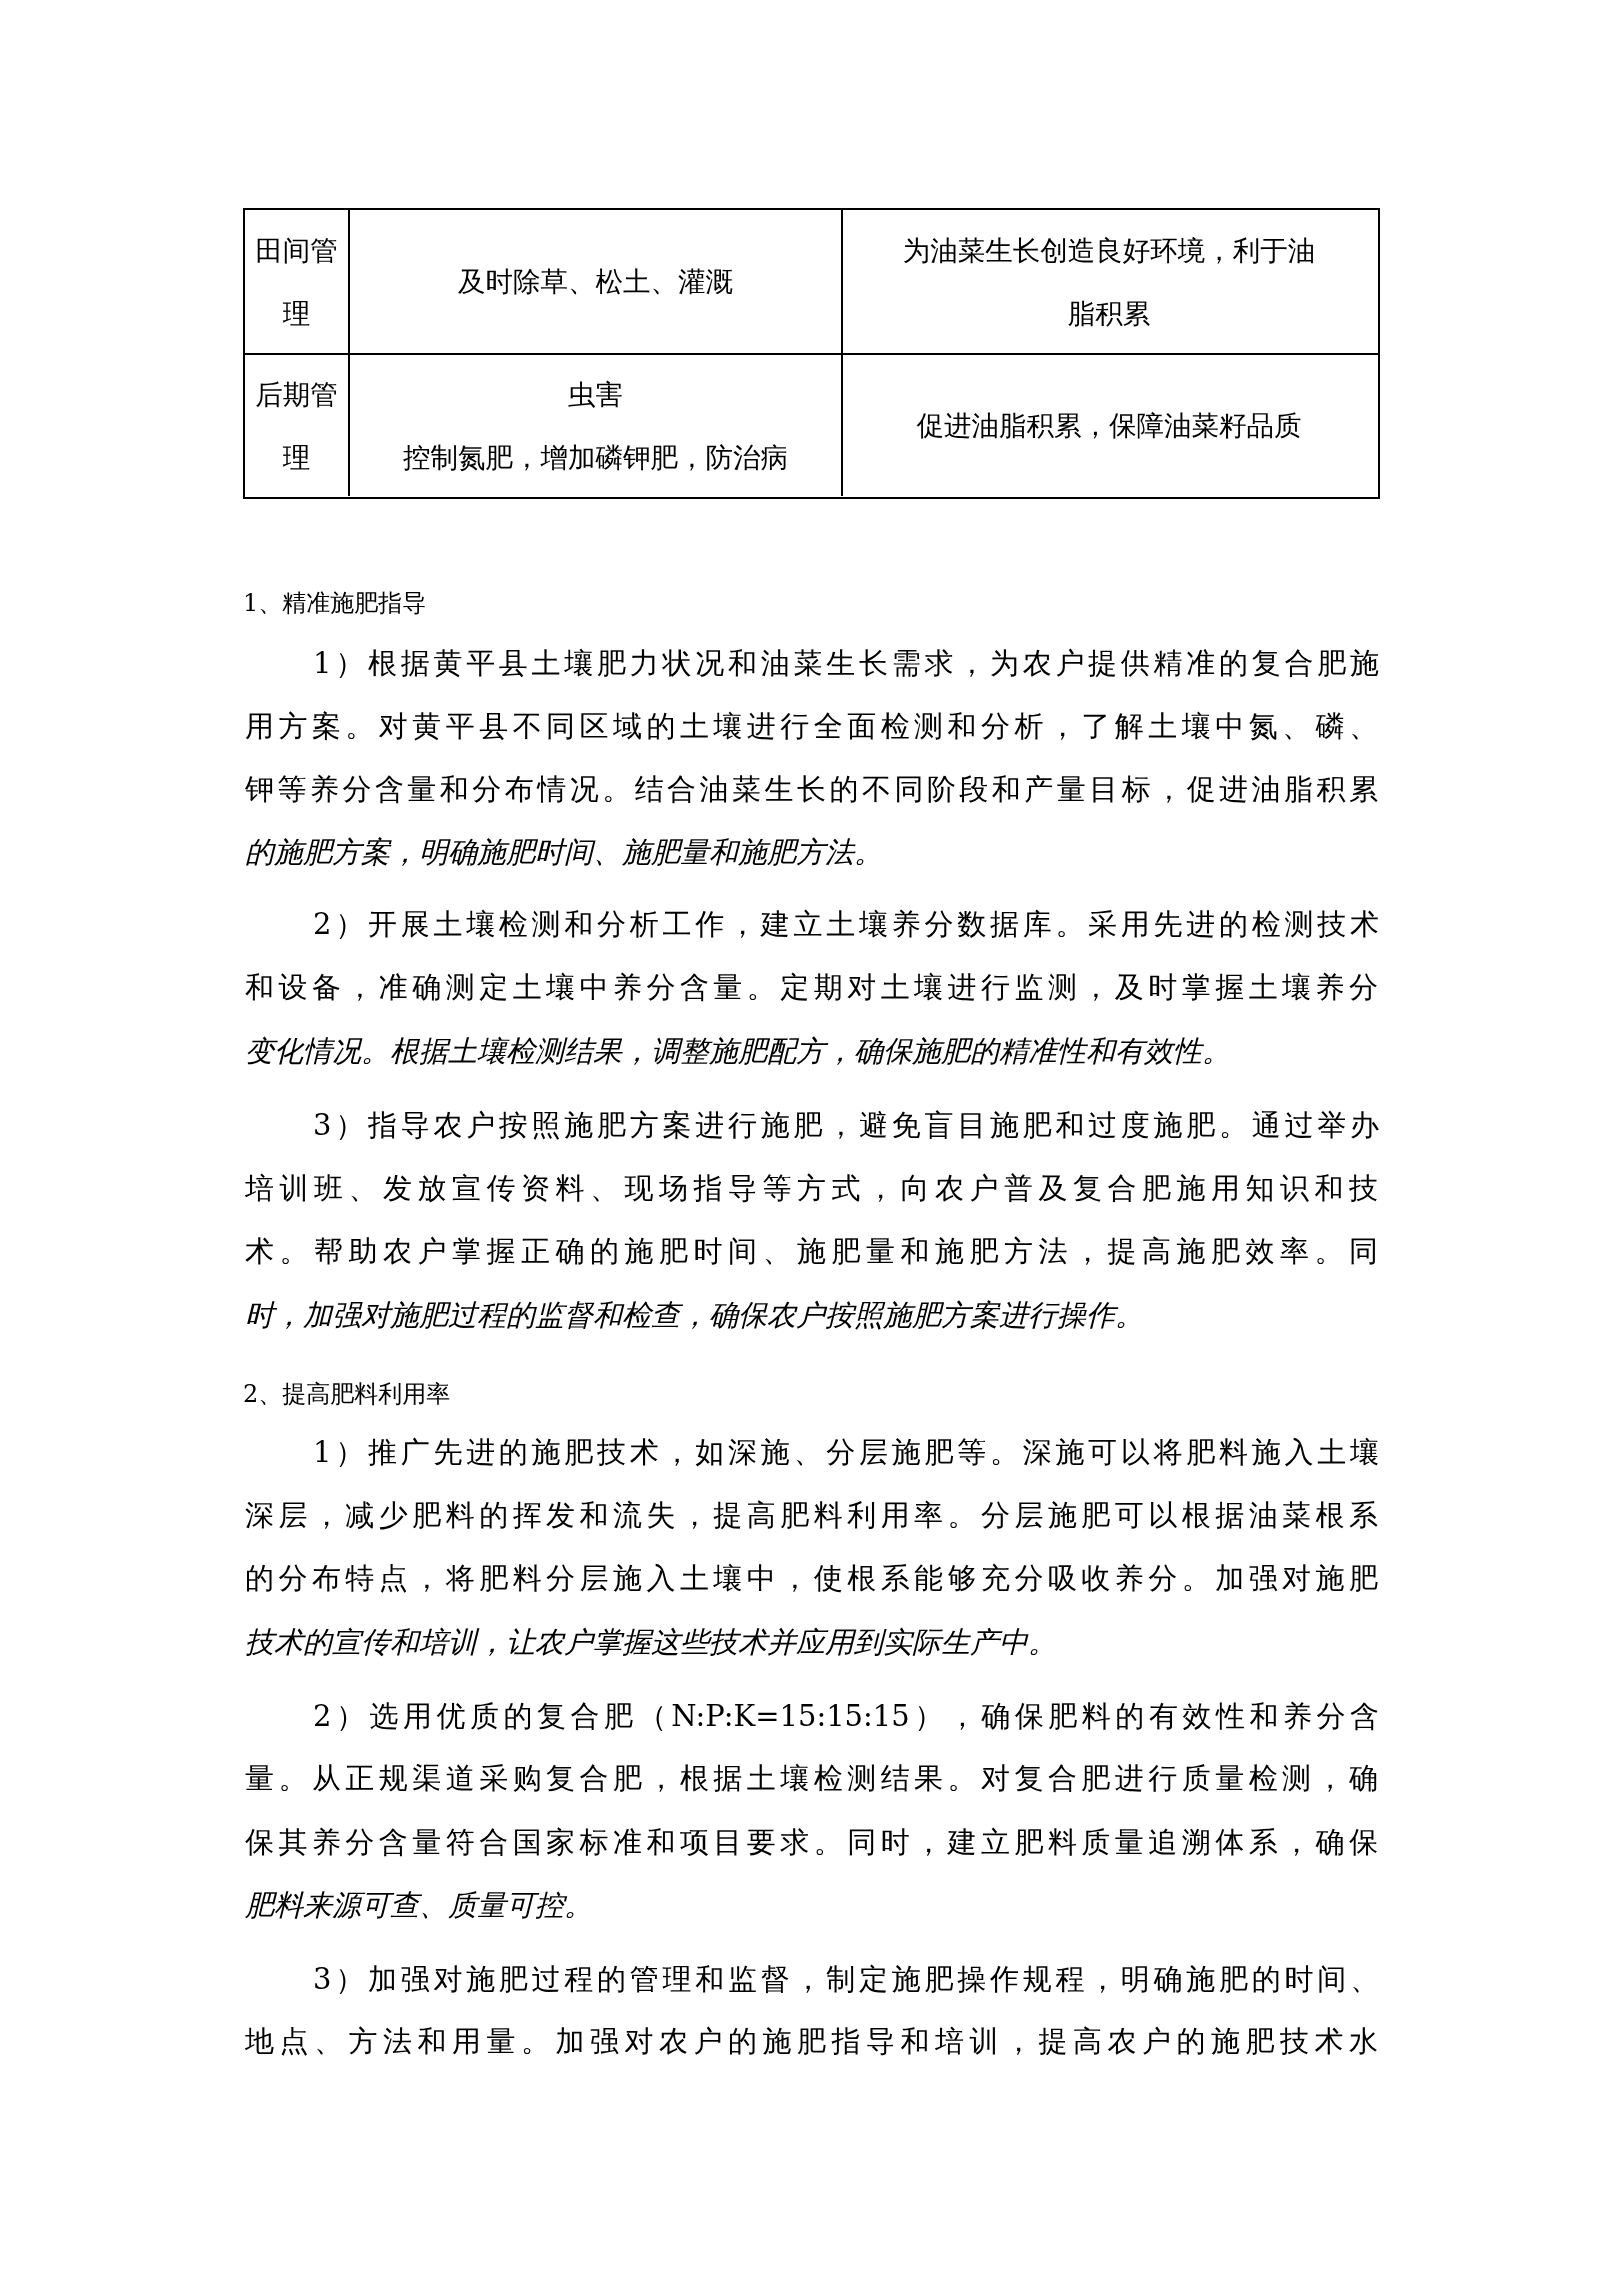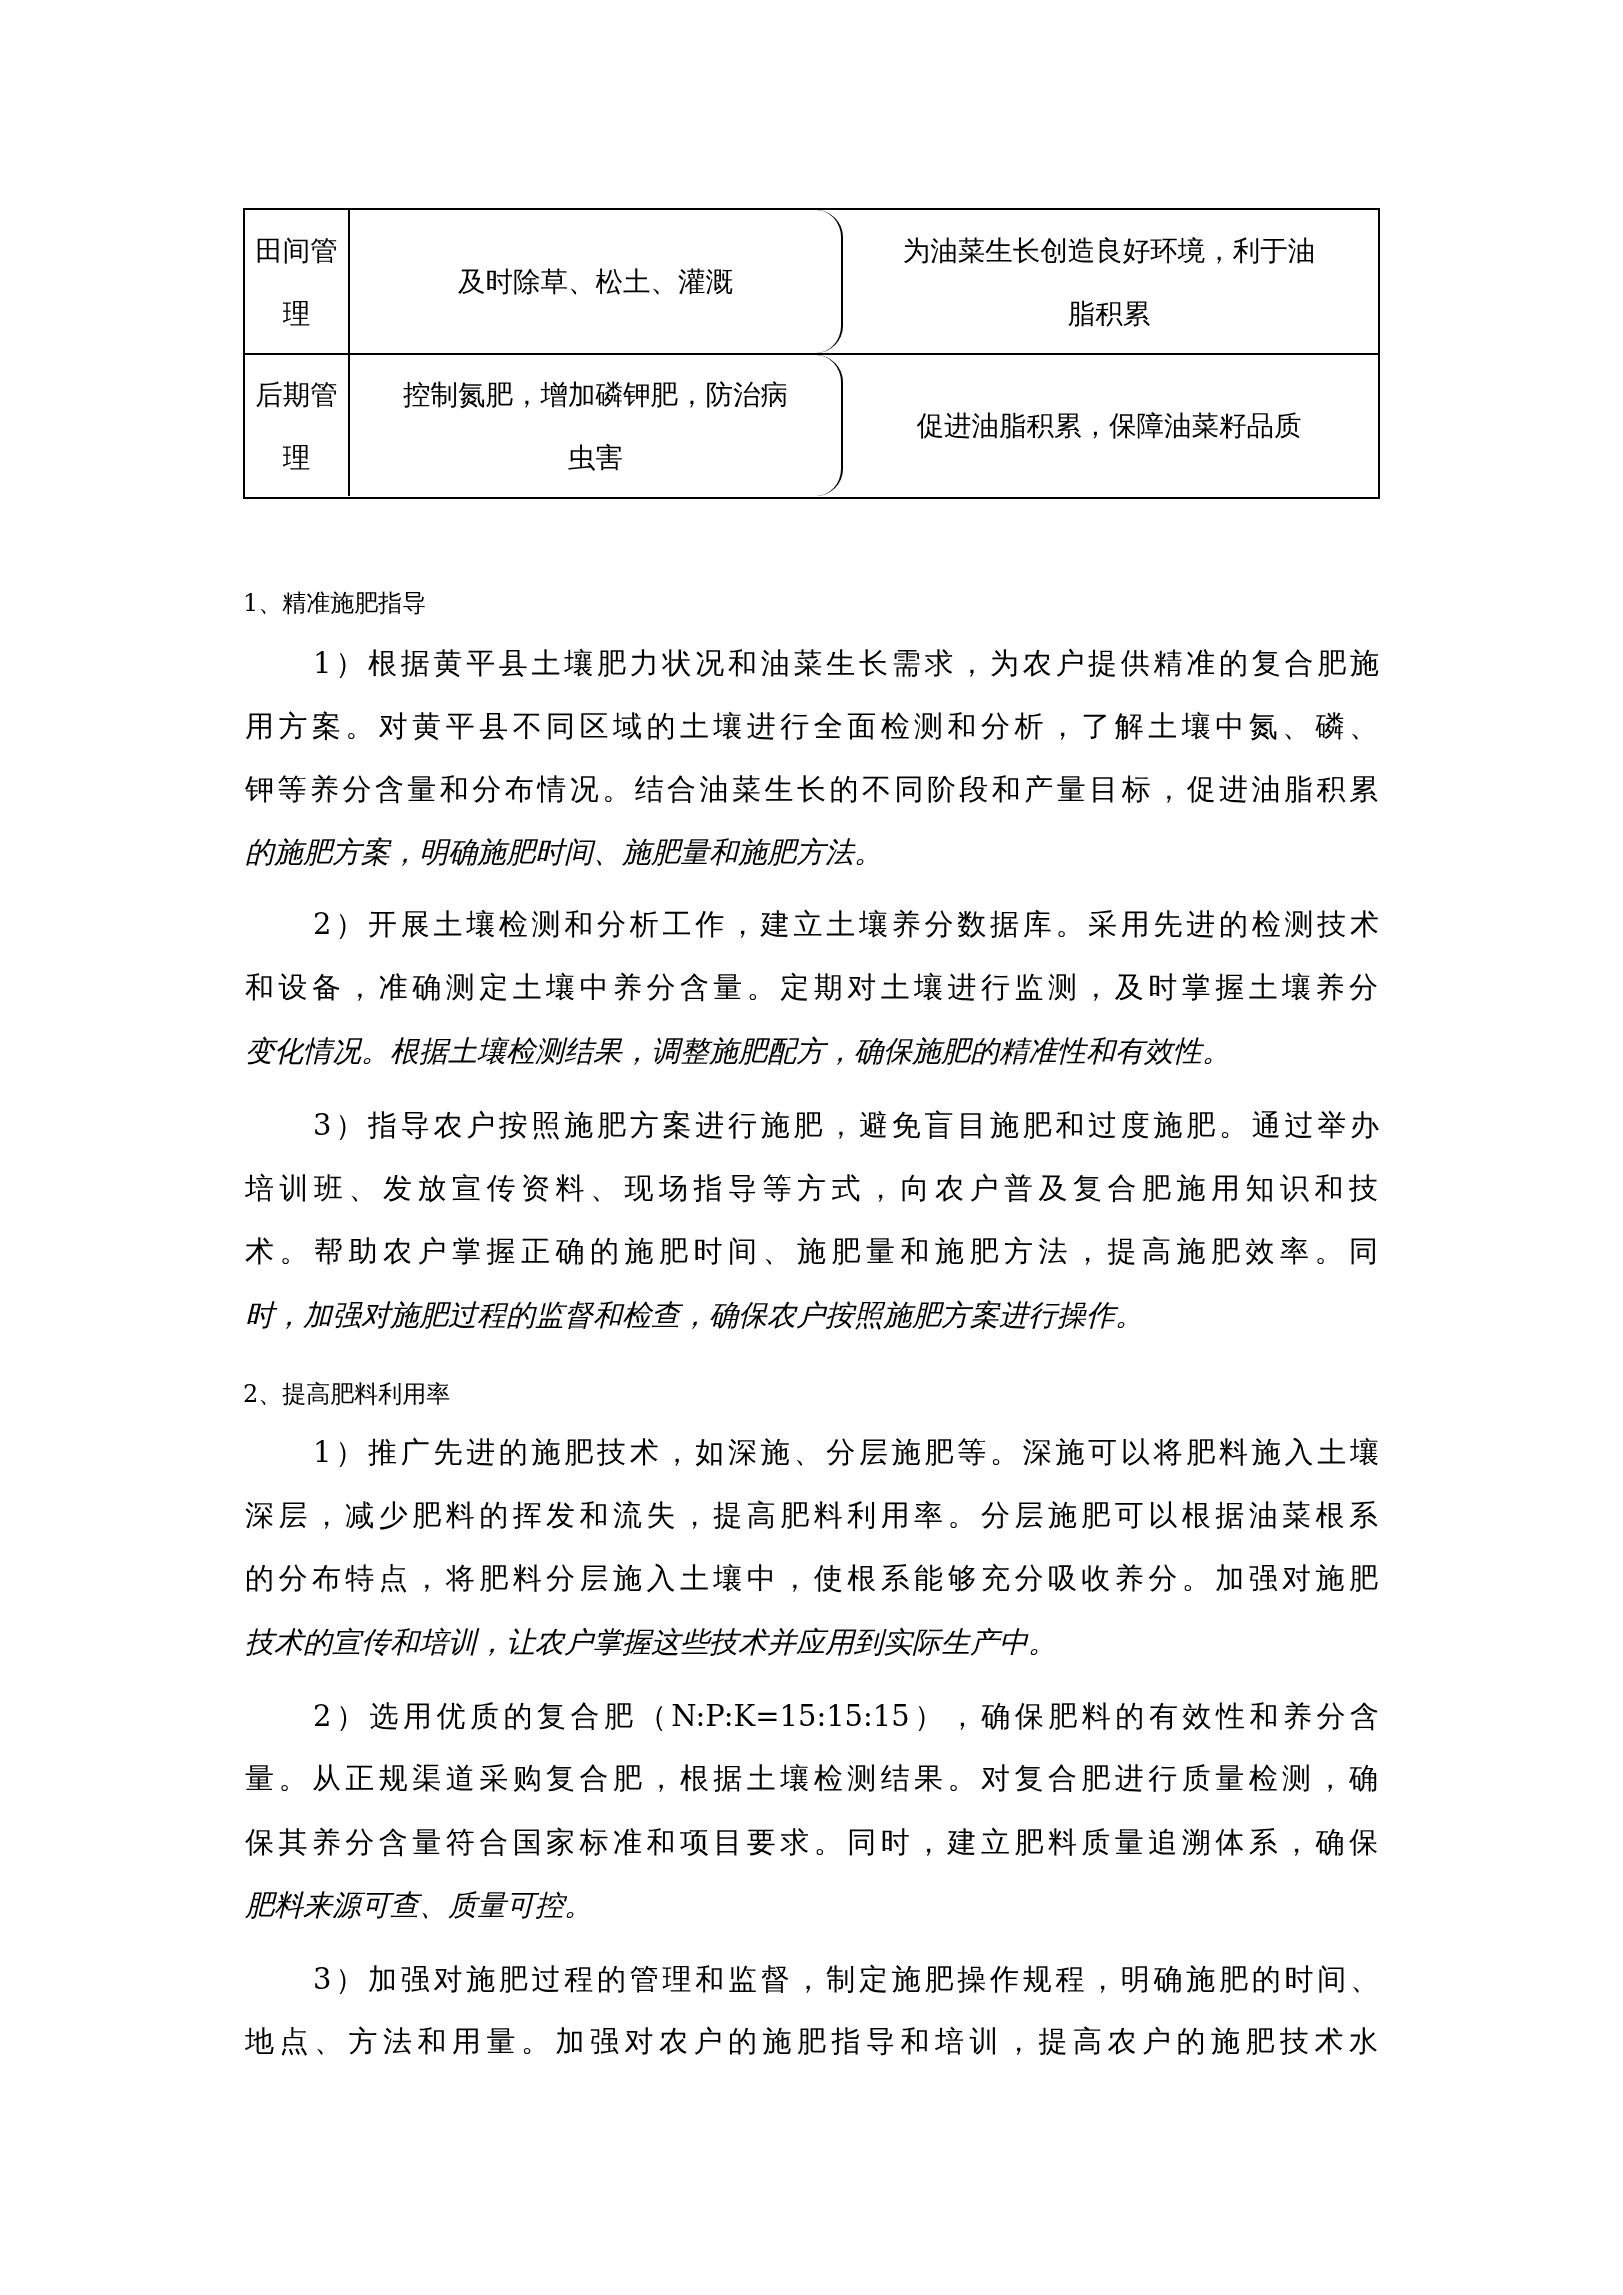--- a/index.html
+++ b/index.html
@@ -46,21 +46,21 @@
       height: 100%;
       box-sizing: border-box;
       display: flex;
       align-items: center;
       justify-content: center;
       text-align: center;
       font-size: 27.5px;
       line-height: 63px;
     }
     .tbl .c1 { left: 0; width: 105px; border-right: 2px solid #000; padding: 0 2.6px; }
-    .tbl .c2 { left: 105px; width: 493px; border-right: 2px solid #000; padding: 0 10px; border-radius: 27px; }
+    .tbl .c2 { left: 105px; width: 493px; border-right: 2px solid #000; padding: 0 10px; }
     .tbl .c3 { left: 597px; width: 534px; padding: 4px 13px; }
     .tbl .cell span { display: block; }
 
     
     .heading-3 {
       position: absolute;
       left: 242px;
       top: 504px;
       font-size: 34px;
       line-height: 46px;
@@ -113,22 +113,22 @@
     </div>
     <div class="row r2">
       <div class="cell c1">
         <div>
           <span>后期管</span>
           <span>理</span>
         </div>
       </div>
       <div class="cell c2">
         <div>
+          <span>虫害</span>
           <span>控制氮肥，增加磷钾肥，防治病</span>
-          <span>虫害</span>
         </div>
       </div>
       <div class="cell c3">
         <div>
           <span>促进油脂积累，保障油菜籽品质</span>
         </div>
       </div>
     </div>
   </div>
 

